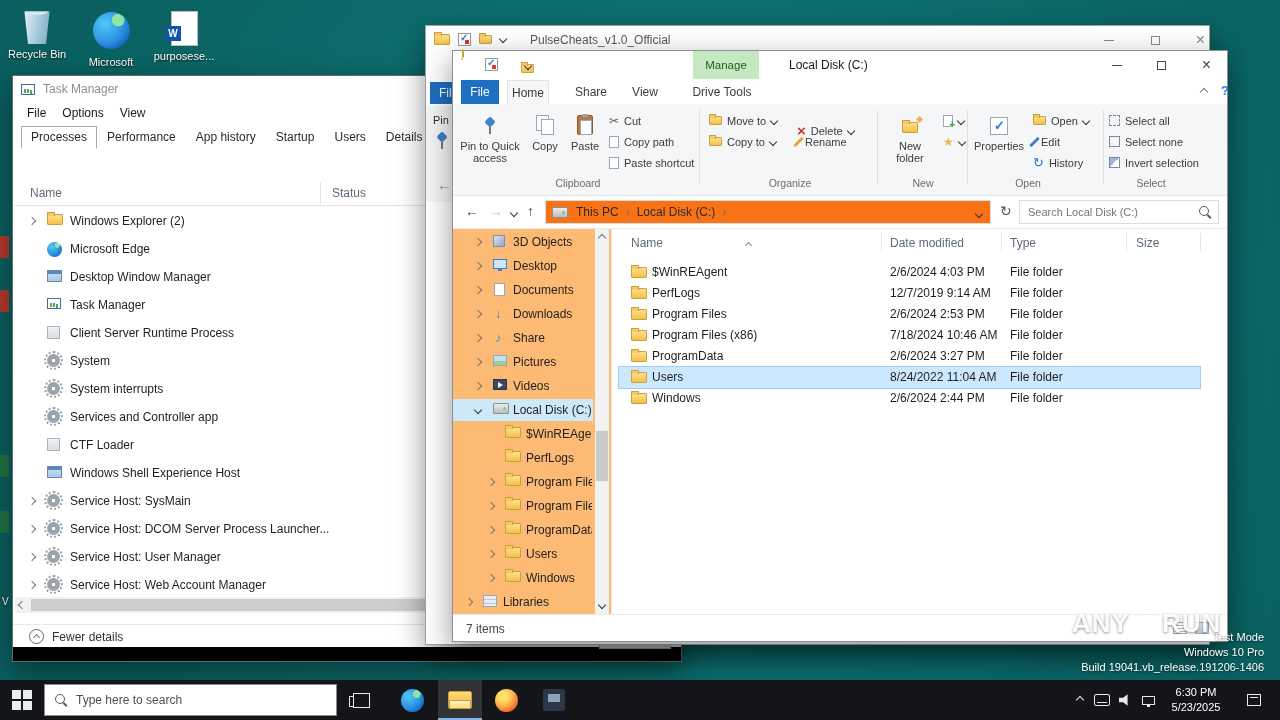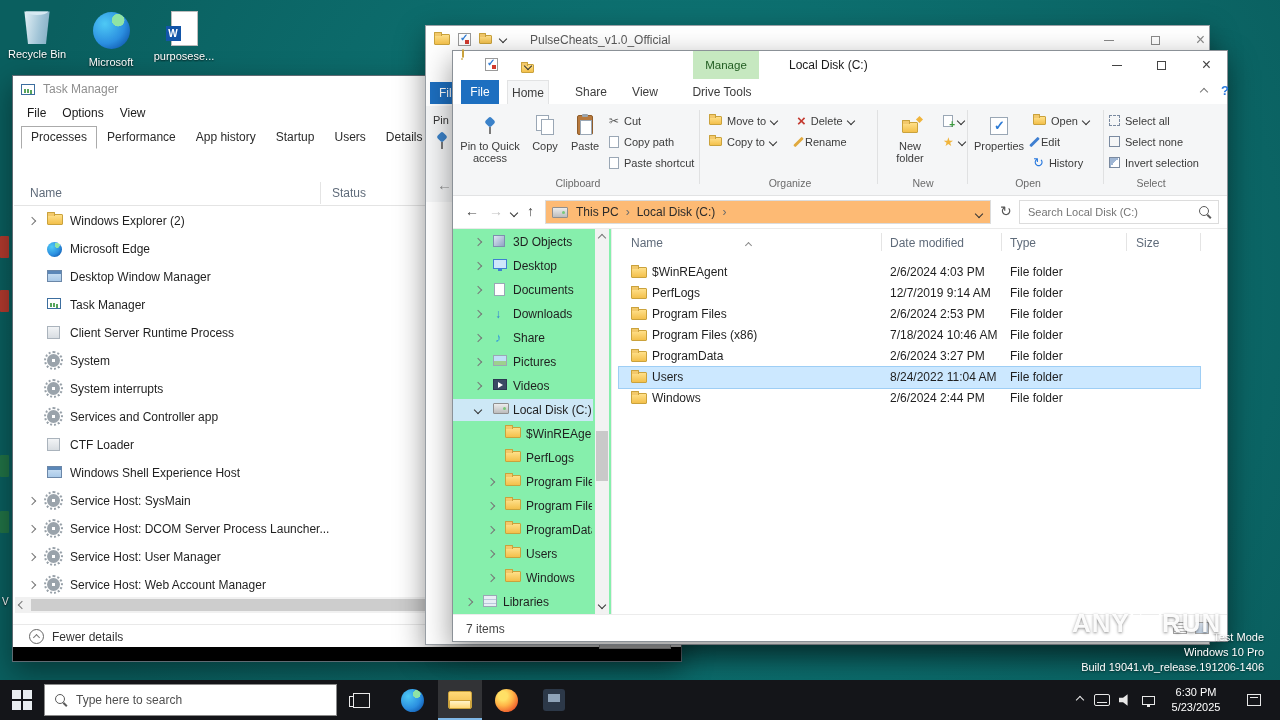--- a/index.html
+++ b/index.html
@@ -117,30 +117,30 @@
 .i-star:before{content:"★";color:#f0b43c;font-size:12px;line-height:1}
 .i-dash{width:11px;height:11px;border:1px dashed #7a8aa0;display:inline-block}
 .i-box{width:11px;height:11px;border:1px solid #7a8aa0;display:inline-block}
 .i-inv{width:11px;height:11px;border:1px solid #7a8aa0;background:linear-gradient(135deg,#9fb6d4 50%,#fff 50%);display:inline-block}
 .nf-wrap{position:relative}
 .nf-wrap:after{content:"";position:absolute;right:-4px;top:-5px;width:5px;height:5px;background:#f0b43c;transform:rotate(45deg)}
 .addr{position:absolute;left:0;top:145px;right:0;height:33px;background:#fff;border-bottom:1px solid #eaeaea}
 .navarrow{position:absolute;top:8px;font-size:14px;color:#444;line-height:1}
 .navarrow.dis{color:#c3c3c3}
 .ar-back:before{content:"←"}.ar-fwd:before{content:"→"}.ar-up:before{content:"↑"}
-.crumbbox{position:absolute;left:92px;top:4px;width:446px;height:24px;border:1px solid #dcdcdc;background:#fdba74;display:flex;align-items:center}
+.crumbbox{position:absolute;left:92px;top:4px;width:446px;height:24px;border:1px solid #dcdcdc;background:#f97316;display:flex;align-items:center}
 .crumb{color:#2b2b2b;padding:0 2px}
 .csep{color:#6b6b6b;font-size:12px;padding:0 5px}
 .csep:before{content:"›"}
 .refresh{position:absolute;left:547px;top:8px;color:#555;font-size:14px;line-height:1}
 .refresh:before{content:"↻"}
 .searchbox{position:absolute;left:566px;top:4px;width:200px;height:24px;border:1px solid #dcdcdc;background:#fff;display:flex;align-items:center}
 .searchbox input{border:none;outline:none;flex:1;font-family:"Liberation Sans",sans-serif;font-size:11px;color:#333;padding-left:8px;background:transparent}
 .searchbox input::placeholder{color:#757575}
-.navpane{position:absolute;left:0;top:178px;width:158px;bottom:27px;background:#86efac}
+.navpane{position:absolute;left:0;top:178px;width:158px;bottom:27px;background:#fdba74}
 .trow{position:absolute;left:0;width:140px;height:22px}
 .trow.sel{background:#cde8f6}
 .trow .chev{position:absolute;top:8px}
 .tic{position:absolute;top:4px}
 .t-label{position:absolute;top:4px;color:#1f1f1f;white-space:nowrap;overflow:hidden}
 .lvl0 .t-label{left:60px;max-width:78px}
 .lvl1 .t-label{left:73px;max-width:66px}
 .lvlr .t-label{left:50px;max-width:88px}
 .tic-cube{width:12px;height:12px;background:linear-gradient(135deg,#dfe6f2,#8fa3c4);border:1px solid #7d8fae}
 .tic-mon{width:14px;height:10px;border:1px solid #3f7fd1;background:#cfe6fa;position:absolute}
@@ -423,21 +423,21 @@
       <div class="rsm" style="left:256px;top:7px">
           <span class="folder f13"></span>
           <span>Move to</span>
           <span class="chev d"></span>
         </div>
       <div class="rsm" style="left:256px;top:28px">
           <span class="folder f13"></span>
           <span>Copy to</span>
           <span class="chev d"></span>
         </div>
-      <div class="rsm" style="left:344px;top:7px">
+      <div class="rsm" style="left:344px;top:17px">
           <span class="i-del"></span>
           <span>Delete</span>
           <span class="chev d"></span>
         </div>
       <div class="rsm" style="left:344px;top:28px">
           <span class="i-pen"></span>
           <span>Rename</span>
         </div>
       <div class="rgl" style="left:302px">Organize</div>
       <div class="rdiv" style="left:424px"></div>

